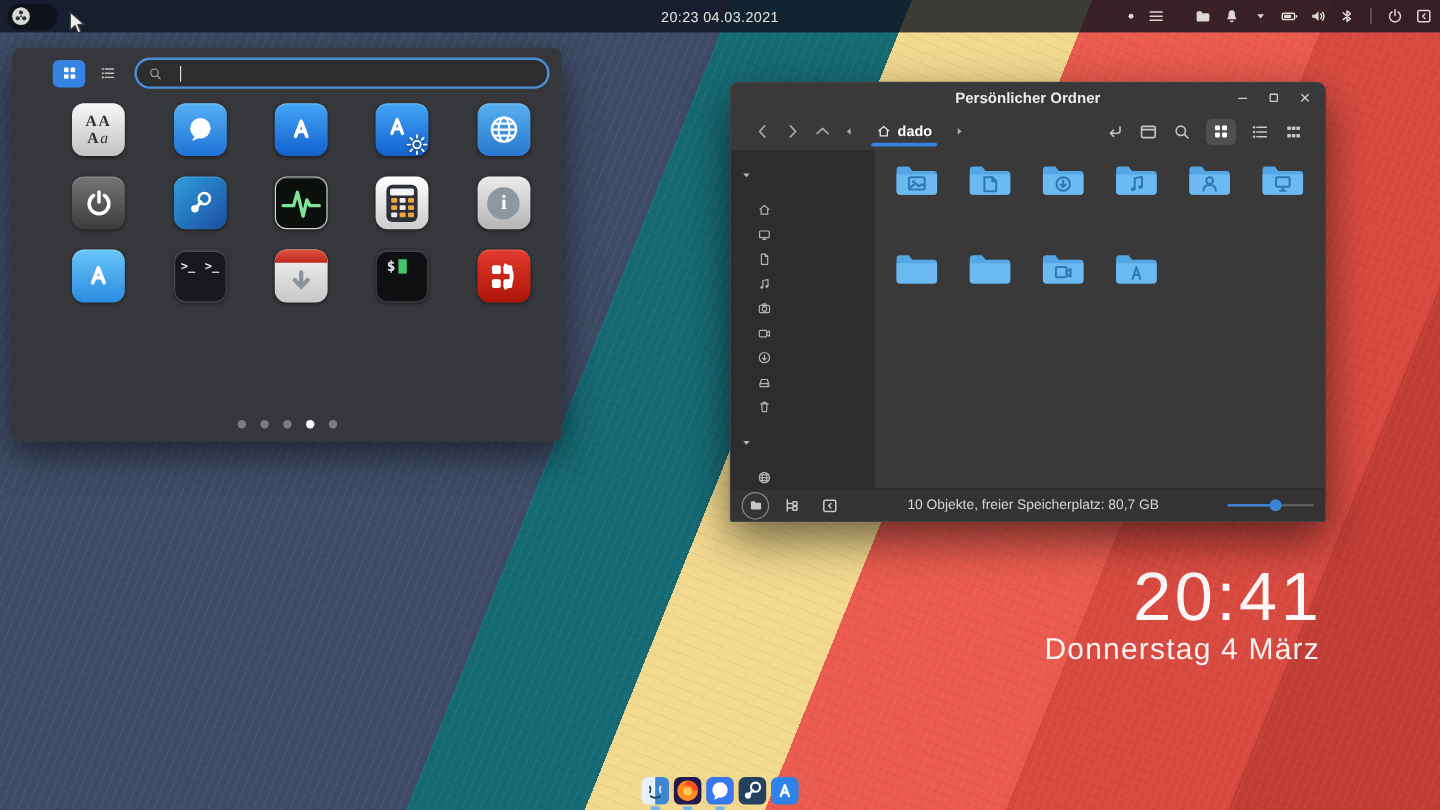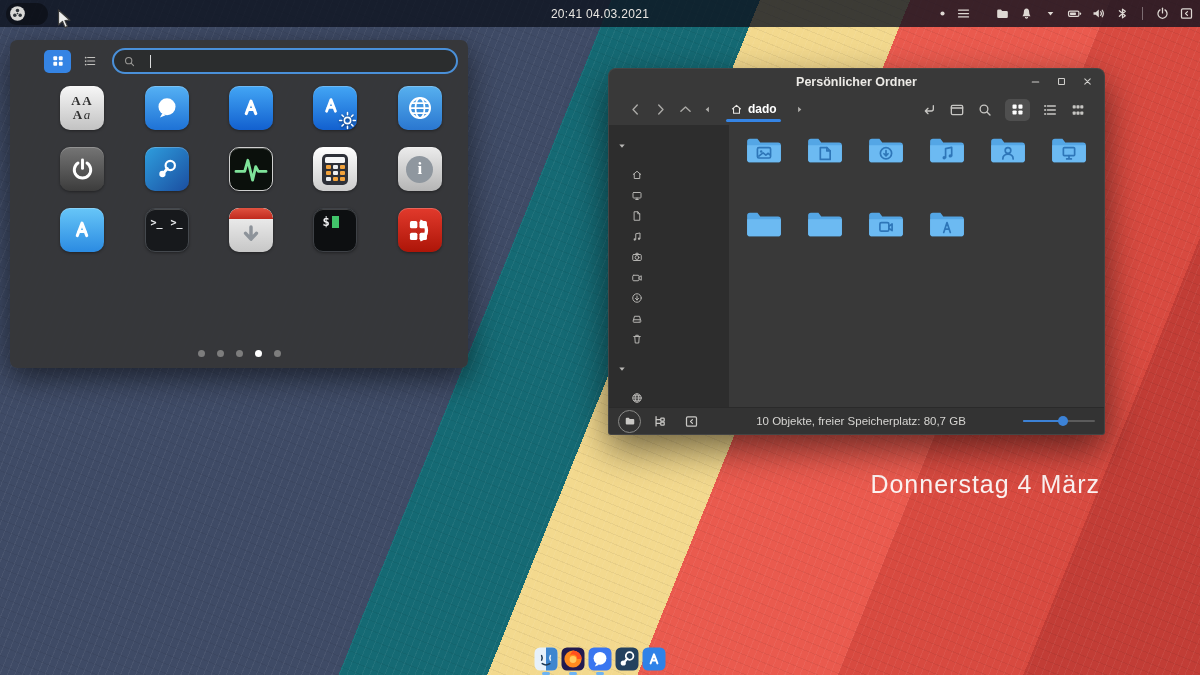--- a/index.html
+++ b/index.html
@@ -183,21 +183,21 @@
     <span class="logo">
         <svg class="ic" viewBox="0 0 24 24" xmlns="http://www.w3.org/2000/svg">
           <circle cx="12" cy="12" r="9.3" fill="#d8d8d6"></circle>
           <circle cx="12" cy="8.1" r="2.2" fill="#2e3338"></circle>
           <circle cx="8.6" cy="14.2" r="2.2" fill="#2e3338"></circle>
           <circle cx="15.4" cy="14.2" r="2.2" fill="#2e3338"></circle>
           <circle cx="12" cy="12" r="1.1" fill="#2e3338"></circle>
         </svg>
       </span>
   </div>
-  <div class="panel-clock">20:41 04.03.2021</div>
+  <div class="panel-clock">20:23 04.03.2021</div>
   <div class="panel-tray" id="tray">
       <span class="trayic small">
         <svg class="ic" viewBox="0 0 24 24" xmlns="http://www.w3.org/2000/svg">
           <circle cx="12" cy="12" r="5.5" fill="currentColor"></circle>
         </svg>
       </span>
       <span class="trayic">
         <svg class="ic" viewBox="0 0 24 24" xmlns="http://www.w3.org/2000/svg">
           <path stroke="currentColor" fill="none" stroke-width="2" stroke-linecap="round" stroke-linejoin="round" d="M4 6.5 H20 M4 12 H20 M4 17.5 H20"></path>
         </svg>
@@ -796,20 +796,21 @@
     <div class="stat-text">10 Objekte, freier Speicherplatz: 80,7 GB</div>
     <div class="zoomslider">
       <div class="ztrack"></div>
       <div class="zfill"></div>
       <div class="zknob"></div>
     </div>
   </div>
 </div>
 
 <div class="deskclock">
+  <div class="dtime">20:41</div>
   <div class="ddate">Donnerstag  4 März</div>
 </div>
 
 <div class="dock" id="dock">
     <div class="dockitem">
       <svg viewBox="0 0 24 24">
         <rect x="0.5" y="0.5" width="23" height="23" rx="5.5" fill="#e7f1fa"></rect>
         <path d="M12 0.5 H18 Q23.5 0.5 23.5 6 V18 Q23.5 23.5 18 23.5 H12 Z" fill="#3e86cf"></path>
         <path d="M7.6 8.6 q1.2 2.2 0 4.6" stroke="#1d3a57" stroke-width="1.5" fill="none" stroke-linecap="round"></path>
         <path d="M16.4 8.6 q-1.2 2.2 0 4.6" stroke="#e7f1fa" stroke-width="1.5" fill="none" stroke-linecap="round"></path>

